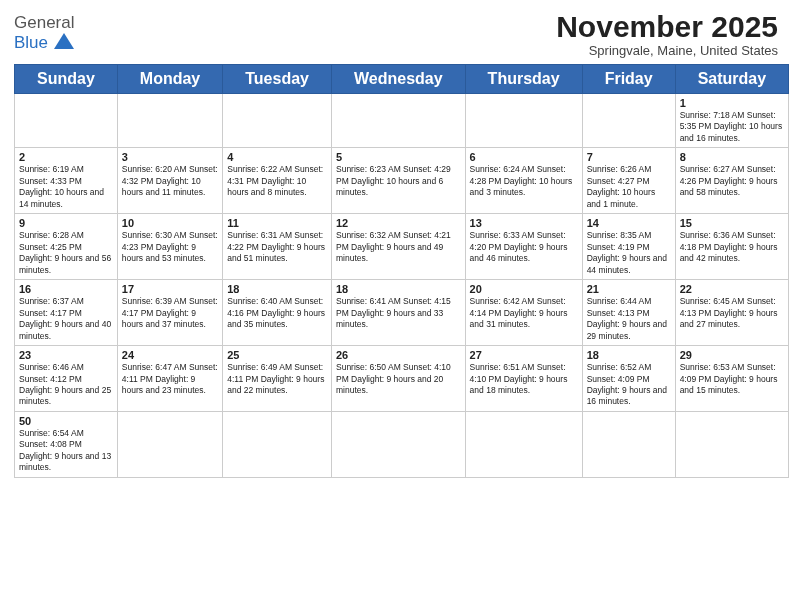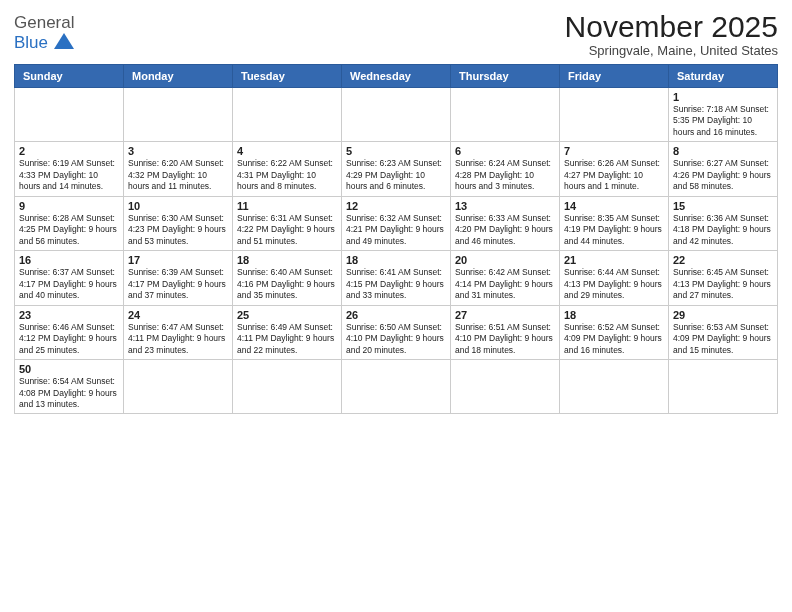--- a/index.html
+++ b/index.html
@@ -31,39 +31,39 @@
       width: 28px;
       height: 28px;
       margin-left: 2px;
       margin-top: -4px;
     }
     .title-block {
       text-align: right;
     }
     .month-title {
       font-size: 30px;
-      font-weight: normal;
+      font-weight: bold;
       color: #222;
       line-height: 1.1;
     }
     .location {
       font-size: 13px;
       color: #444;
     }
     .calendar {
       width: 100%;
       border-collapse: collapse;
       border: 1px solid #ccc;
     }
     .calendar th {
       background: #3469b0;
       color: #fff;
-      font-size: 11px;
+      font-size: 16px;
       font-weight: bold;
-      padding: 5px 8px;
+      padding: 5px 22px;
       text-align: left;
       border: 1px solid #2a5a9a;
     }
     .calendar td {
       vertical-align: top;
       border: 1px solid #ccc;
       padding: 3px 4px;
       width: calc(100%/7);
       min-height: 70px;
       font-size: 9px;

